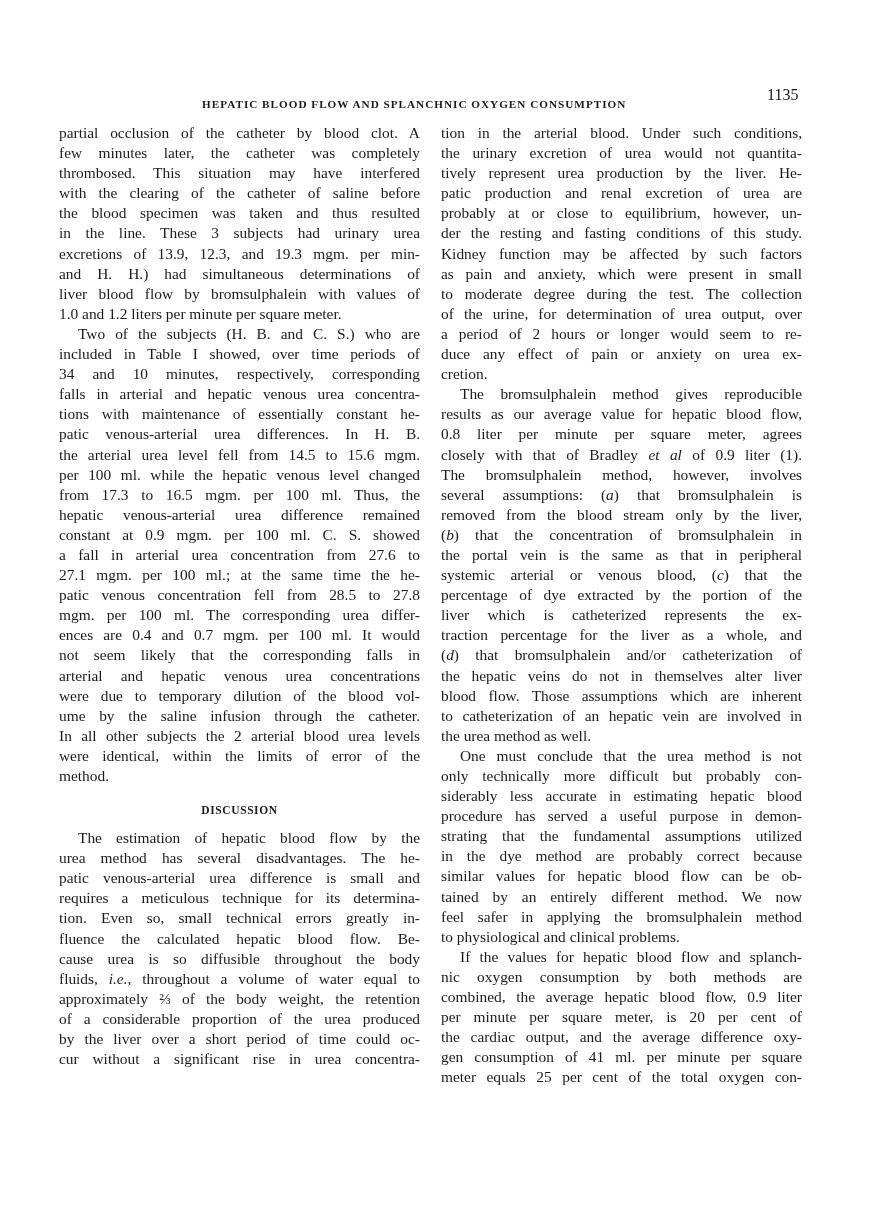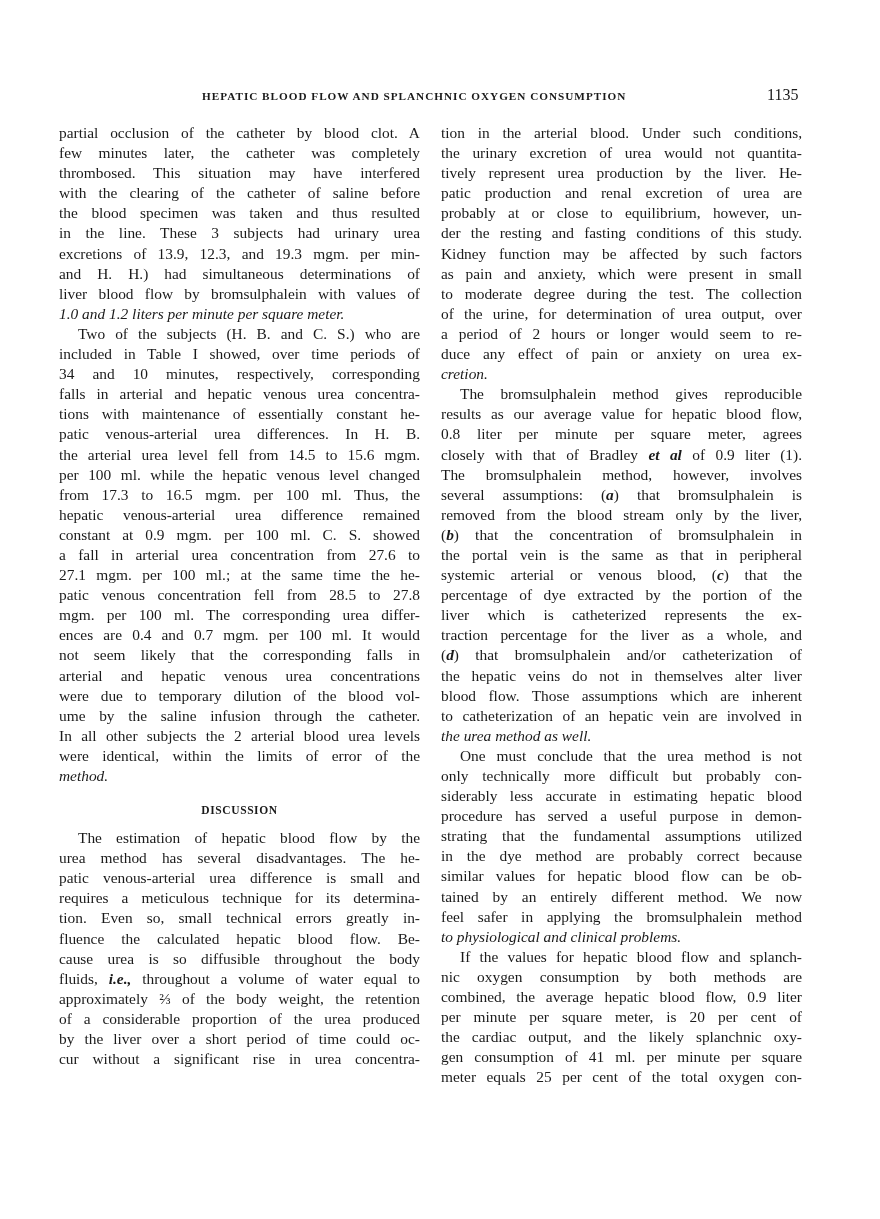--- a/index.html
+++ b/index.html
@@ -5,45 +5,45 @@
   html, body { margin: 0; padding: 0; background: #ffffff; }
   body {
     width: 880px; height: 1219px; position: relative; overflow: hidden;
     font-family: "Liberation Serif", "DejaVu Serif", serif;
     color: #1a1a1a;
   }
   .running-head {
     position: absolute; top: 90px; left: 0; width: 880px; height: 18px;
   }
   .running-title {
-    position: absolute; left: 202px; top: 0;
+    position: absolute; left: 202px; top: 8px;
     font-size: 11.2px; letter-spacing: 1px; font-weight: bold;
   }
   .page-number {
     position: absolute; left: 767px; top: -4px;
     font-size: 16px; font-weight: normal;
   }
   .column {
     position: absolute; top: 123px; width: 361px;
     font-size: 15.4px; line-height: 20.1px;
   }
   .col-left { left: 59px; }
   .col-right { left: 441px; }
   .line {
     display: block; white-space: nowrap; height: 20.1px;
     text-align: justify; text-align-last: justify;
   }
-  .line.last { text-align-last: left; font-style: italic; }
+  .line.last { text-align-last: left; }
   .line.indent { padding-left: 19px; }
   .line.center { text-align: right; text-align-last: center; }
   .heading {
     font-size: 11.5px; letter-spacing: 0.6px; font-weight: bold;
     height: 36px; line-height: 36px; padding-top: 6px;
   }
-  i { font-style: italic; font-weight: bold; }
+  i { font-style: italic; }
 </style>
 </head>
 <body>
 
 <div class="running-head">
   <span class="running-title">HEPATIC BLOOD FLOW AND SPLANCHNIC OXYGEN CONSUMPTION</span>
   <span class="page-number">1135</span>
 </div>
 
 <div class="column col-left">
@@ -153,17 +153,17 @@
       <span class="line">similar values for hepatic blood flow can be ob-</span>
       <span class="line">tained by an entirely different method.  We now</span>
       <span class="line">feel safer in applying the bromsulphalein method</span>
       <span class="line last">to physiological and clinical problems.</span>
     </div>
   <div class="para">
       <span class="line indent">If the values for hepatic blood flow and splanch-</span>
       <span class="line">nic oxygen consumption by both methods are</span>
       <span class="line">combined, the average hepatic blood flow, 0.9 liter</span>
       <span class="line">per minute per square meter, is 20 per cent of</span>
-      <span class="line">the cardiac output, and the likely splanchnic oxy-</span>
+      <span class="line">the cardiac output, and the average difference oxy-</span>
       <span class="line">gen consumption of 41 ml. per minute per square</span>
       <span class="line">meter equals 25 per cent of the total oxygen con-</span>
     </div>
 </div>
 
 </body></html>

